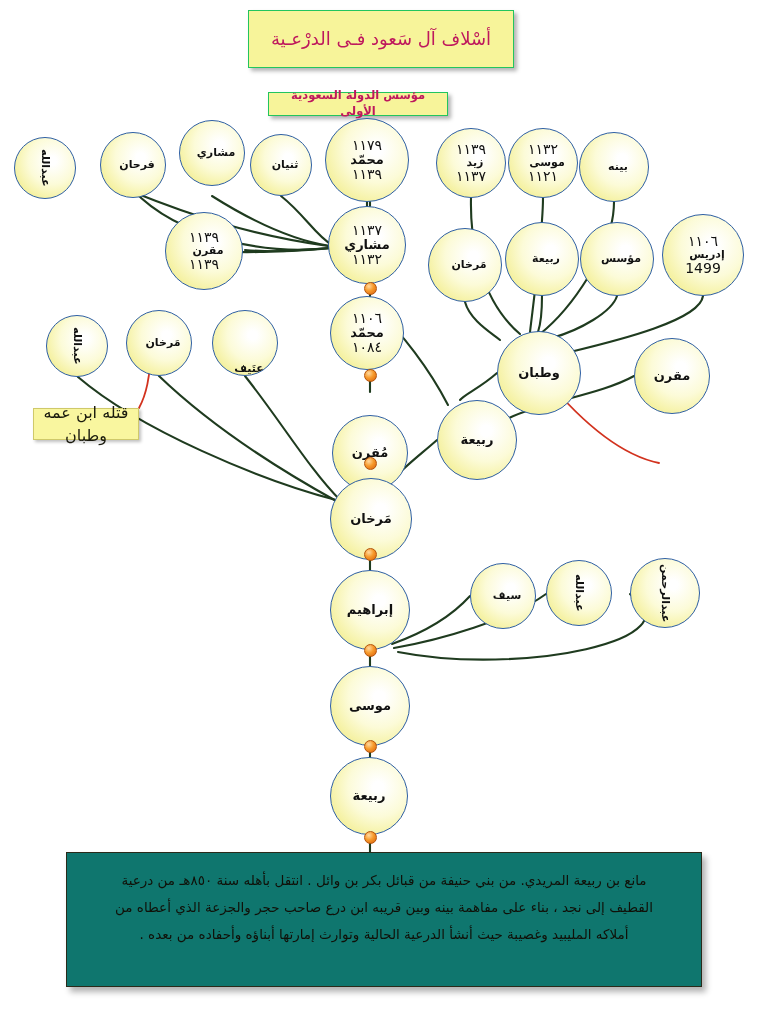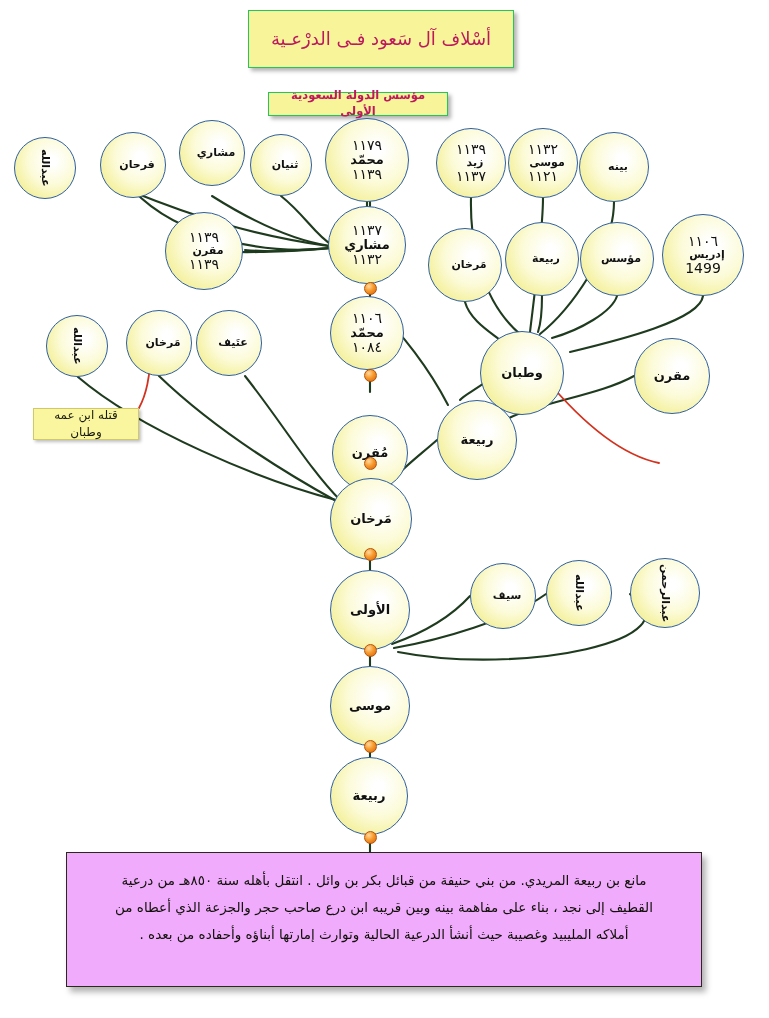--- a/index.html
+++ b/index.html
@@ -58,21 +58,21 @@
     display: flex;
     align-items: center;
     justify-content: center;
   }
   
   .note {
     position: absolute;
     background: #f9f69f;
     border: 1px solid #cfc96a;
     box-shadow: 2px 2px 3px rgba(0,0,0,0.25);
-    font-size: 12px;
+    font-size: 16px;
     color: #1a1a0d;
     text-align: center;
     line-height: 1.45;
     padding: 3px 4px;
     box-sizing: border-box;
   }
   #note-left {
     left: 33px;
     top: 408px;
     width: 106px;
@@ -135,21 +135,21 @@
     border: 1px solid #b4540c;
     box-sizing: border-box;
   }
   
   #desc-box {
     position: absolute;
     left: 66px;
     top: 852px;
     width: 636px;
     height: 135px;
-    background: #f0abfc;
+    background: #0f766e;
     border: 1.5px solid #2a2a1a;
     box-shadow: 4px 5px 6px rgba(0,0,0,0.30);
     box-sizing: border-box;
     padding: 14px 36px;
     font-size: 13.5px;
     line-height: 2.0;
     color: #101008;
     text-align: center;
   }
 </style>
@@ -277,40 +277,40 @@
         <div class="yr">١١٠٦</div>
         <div class="nm">محمّد</div>
         <div class="yr">١٠٨٤</div>
       </div>
       <div class="node vert" style="left: 46px; top: 315px; width: 62px; height: 62px;">
         <div class="nm">عبدالله</div>
       </div>
       <div class="node small" style="left: 126px; top: 310px; width: 66px; height: 66px;">
         <div class="nm">مَرخان</div>
       </div>
-      <div class="node small" style="left: 196px; top: 310px; width: 66px; height: 66px;">
+      <div class="node small" style="left: 212px; top: 310px; width: 66px; height: 66px; justify-content: flex-end;">
         <div class="nm">عتَيف</div>
       </div>
-      <div class="node" style="left: 480px; top: 331px; width: 84px; height: 84px;">
+      <div class="node" style="left: 497px; top: 331px; width: 84px; height: 84px;">
         <div class="nm">وطبان</div>
       </div>
       <div class="node" style="left: 634px; top: 338px; width: 76px; height: 76px;">
         <div class="nm">مقرن</div>
       </div>
       <div class="node" style="left: 332px; top: 415px; width: 76px; height: 76px;">
         <div class="nm">مُقرن</div>
       </div>
       <div class="node" style="left: 437px; top: 400px; width: 80px; height: 80px;">
         <div class="nm">ربيعة</div>
       </div>
       <div class="node" style="left: 330px; top: 478px; width: 82px; height: 82px;">
         <div class="nm">مَرخان</div>
       </div>
       <div class="node" style="left: 330px; top: 570px; width: 80px; height: 80px;">
-        <div class="nm">الأولى</div>
+        <div class="nm">إبراهيم</div>
       </div>
       <div class="node small" style="left: 470px; top: 563px; width: 66px; height: 66px;">
         <div class="nm">سيف</div>
       </div>
       <div class="node vert" style="left: 546px; top: 560px; width: 66px; height: 66px;">
         <div class="nm">عبدالله</div>
       </div>
       <div class="node vert" style="left: 630px; top: 558px; width: 70px; height: 70px;">
         <div class="nm">عبدالرحمن</div>
       </div>

